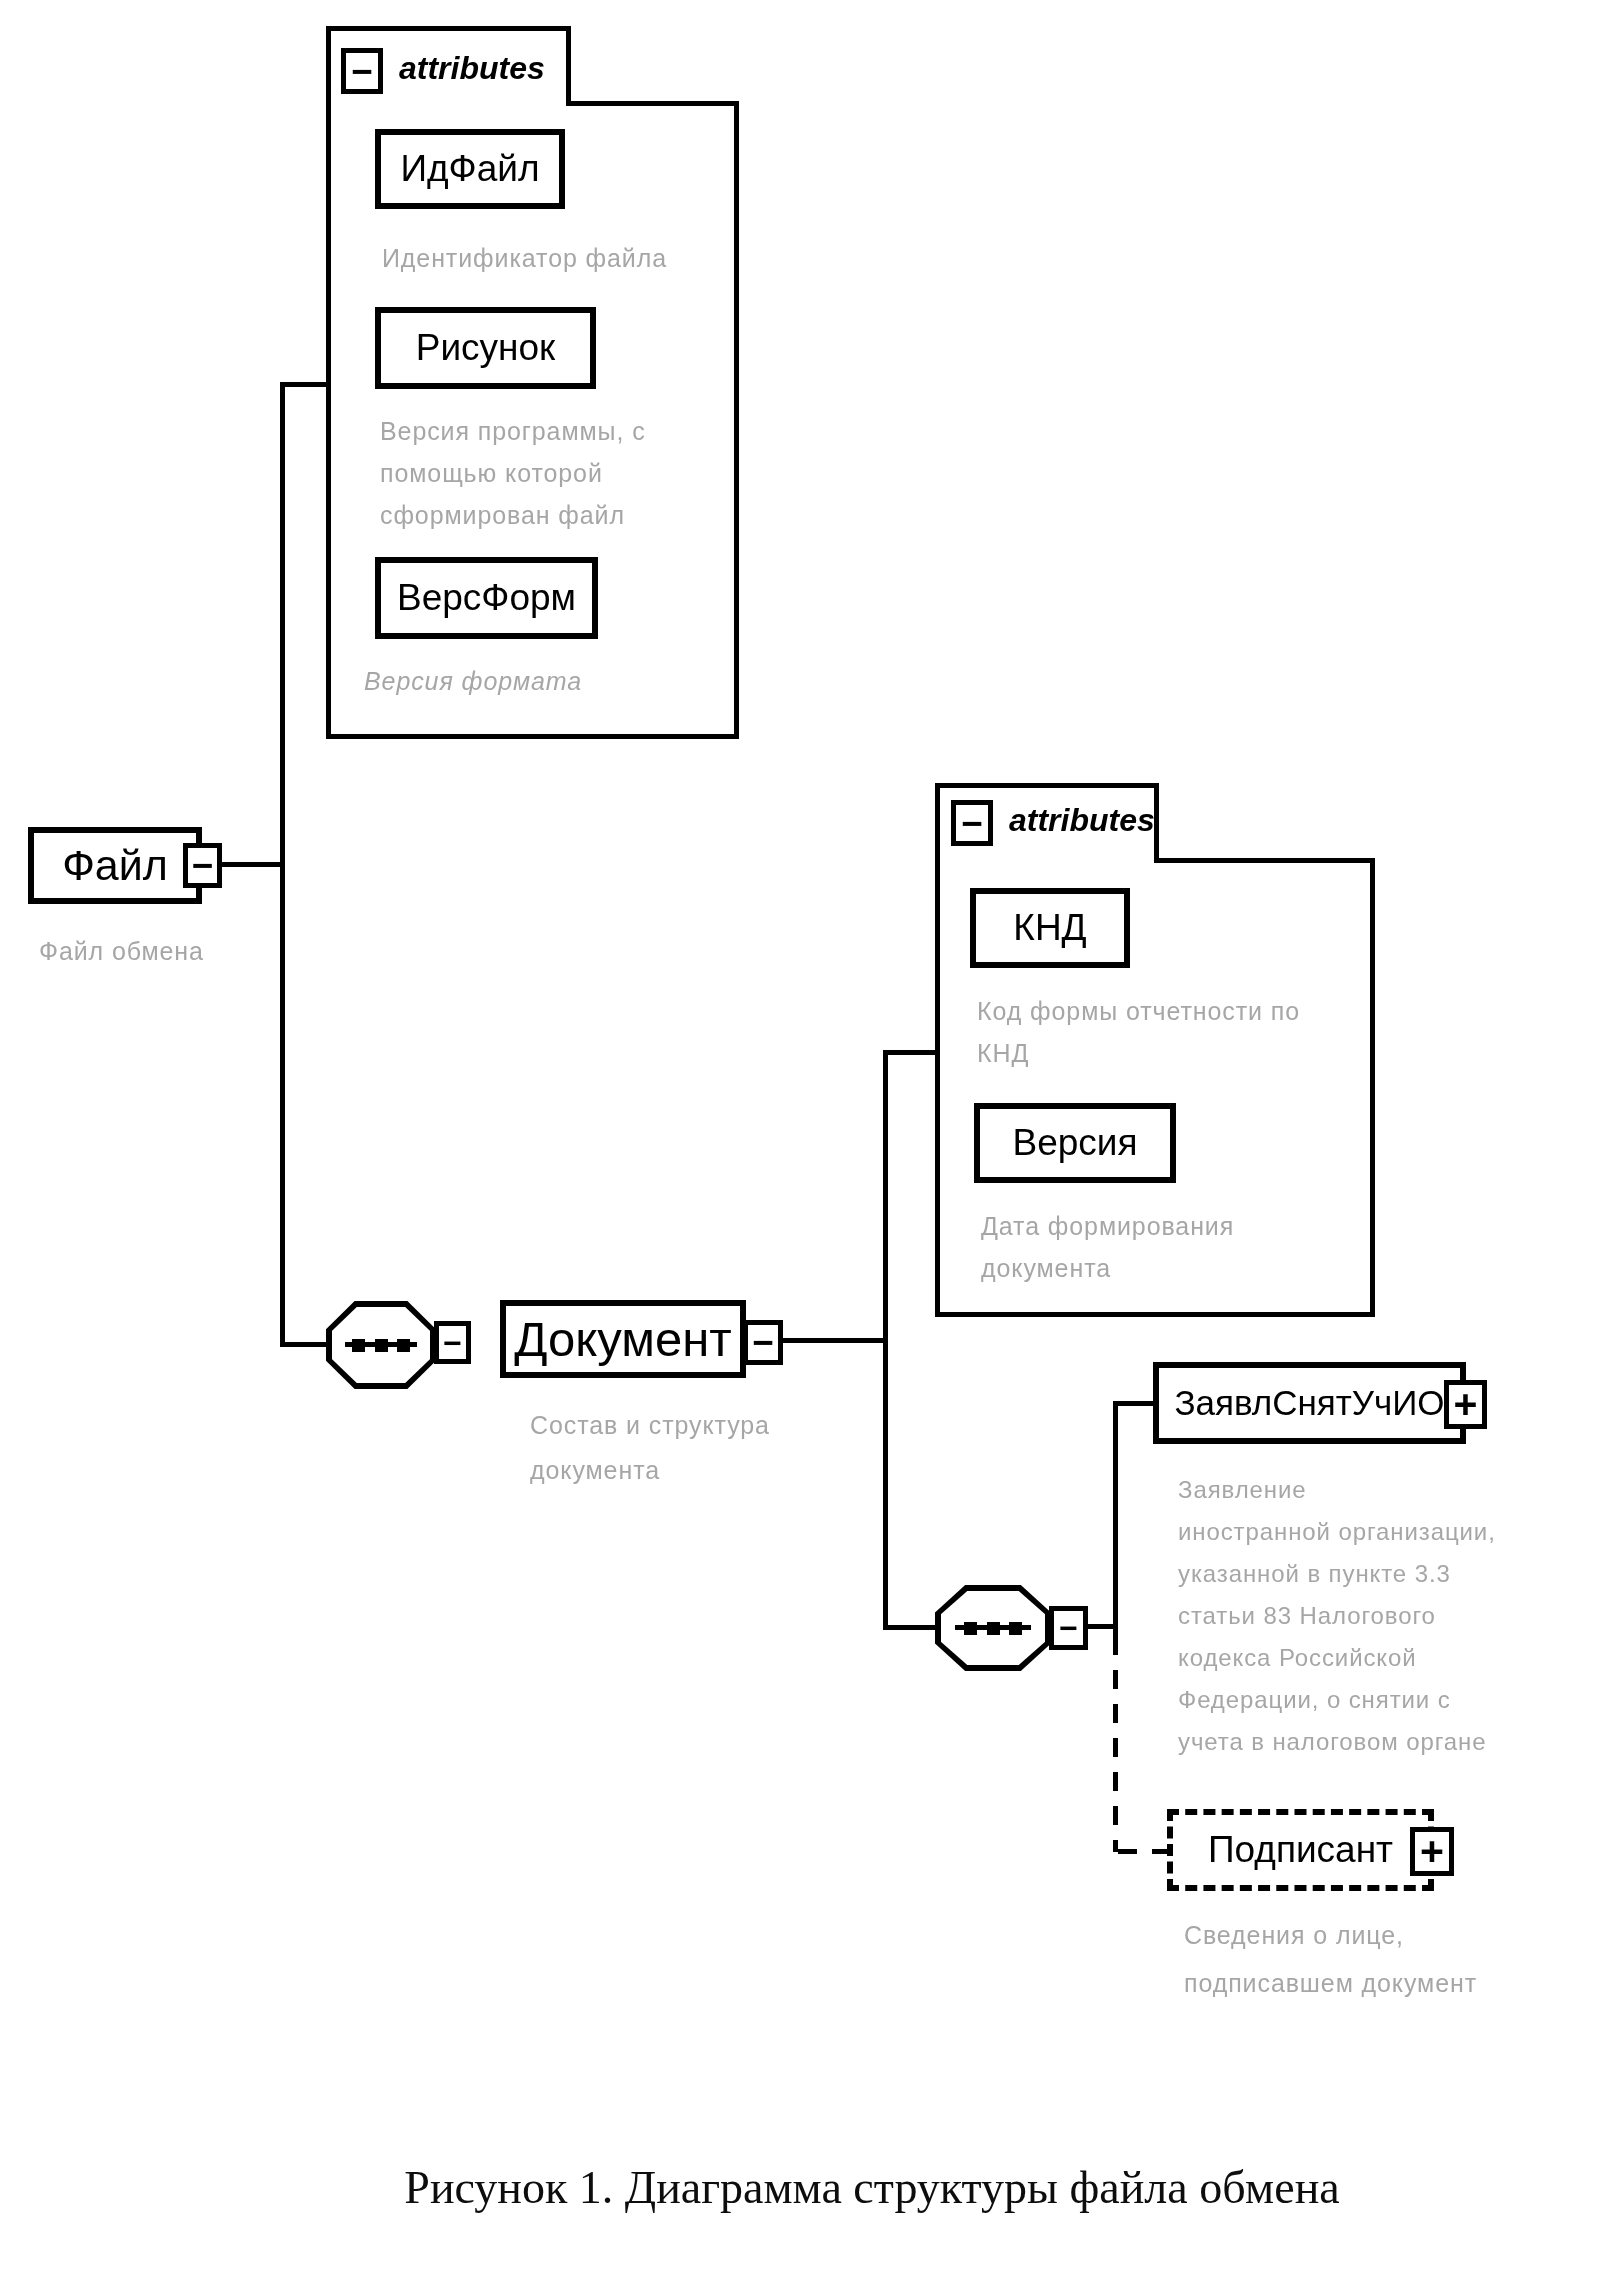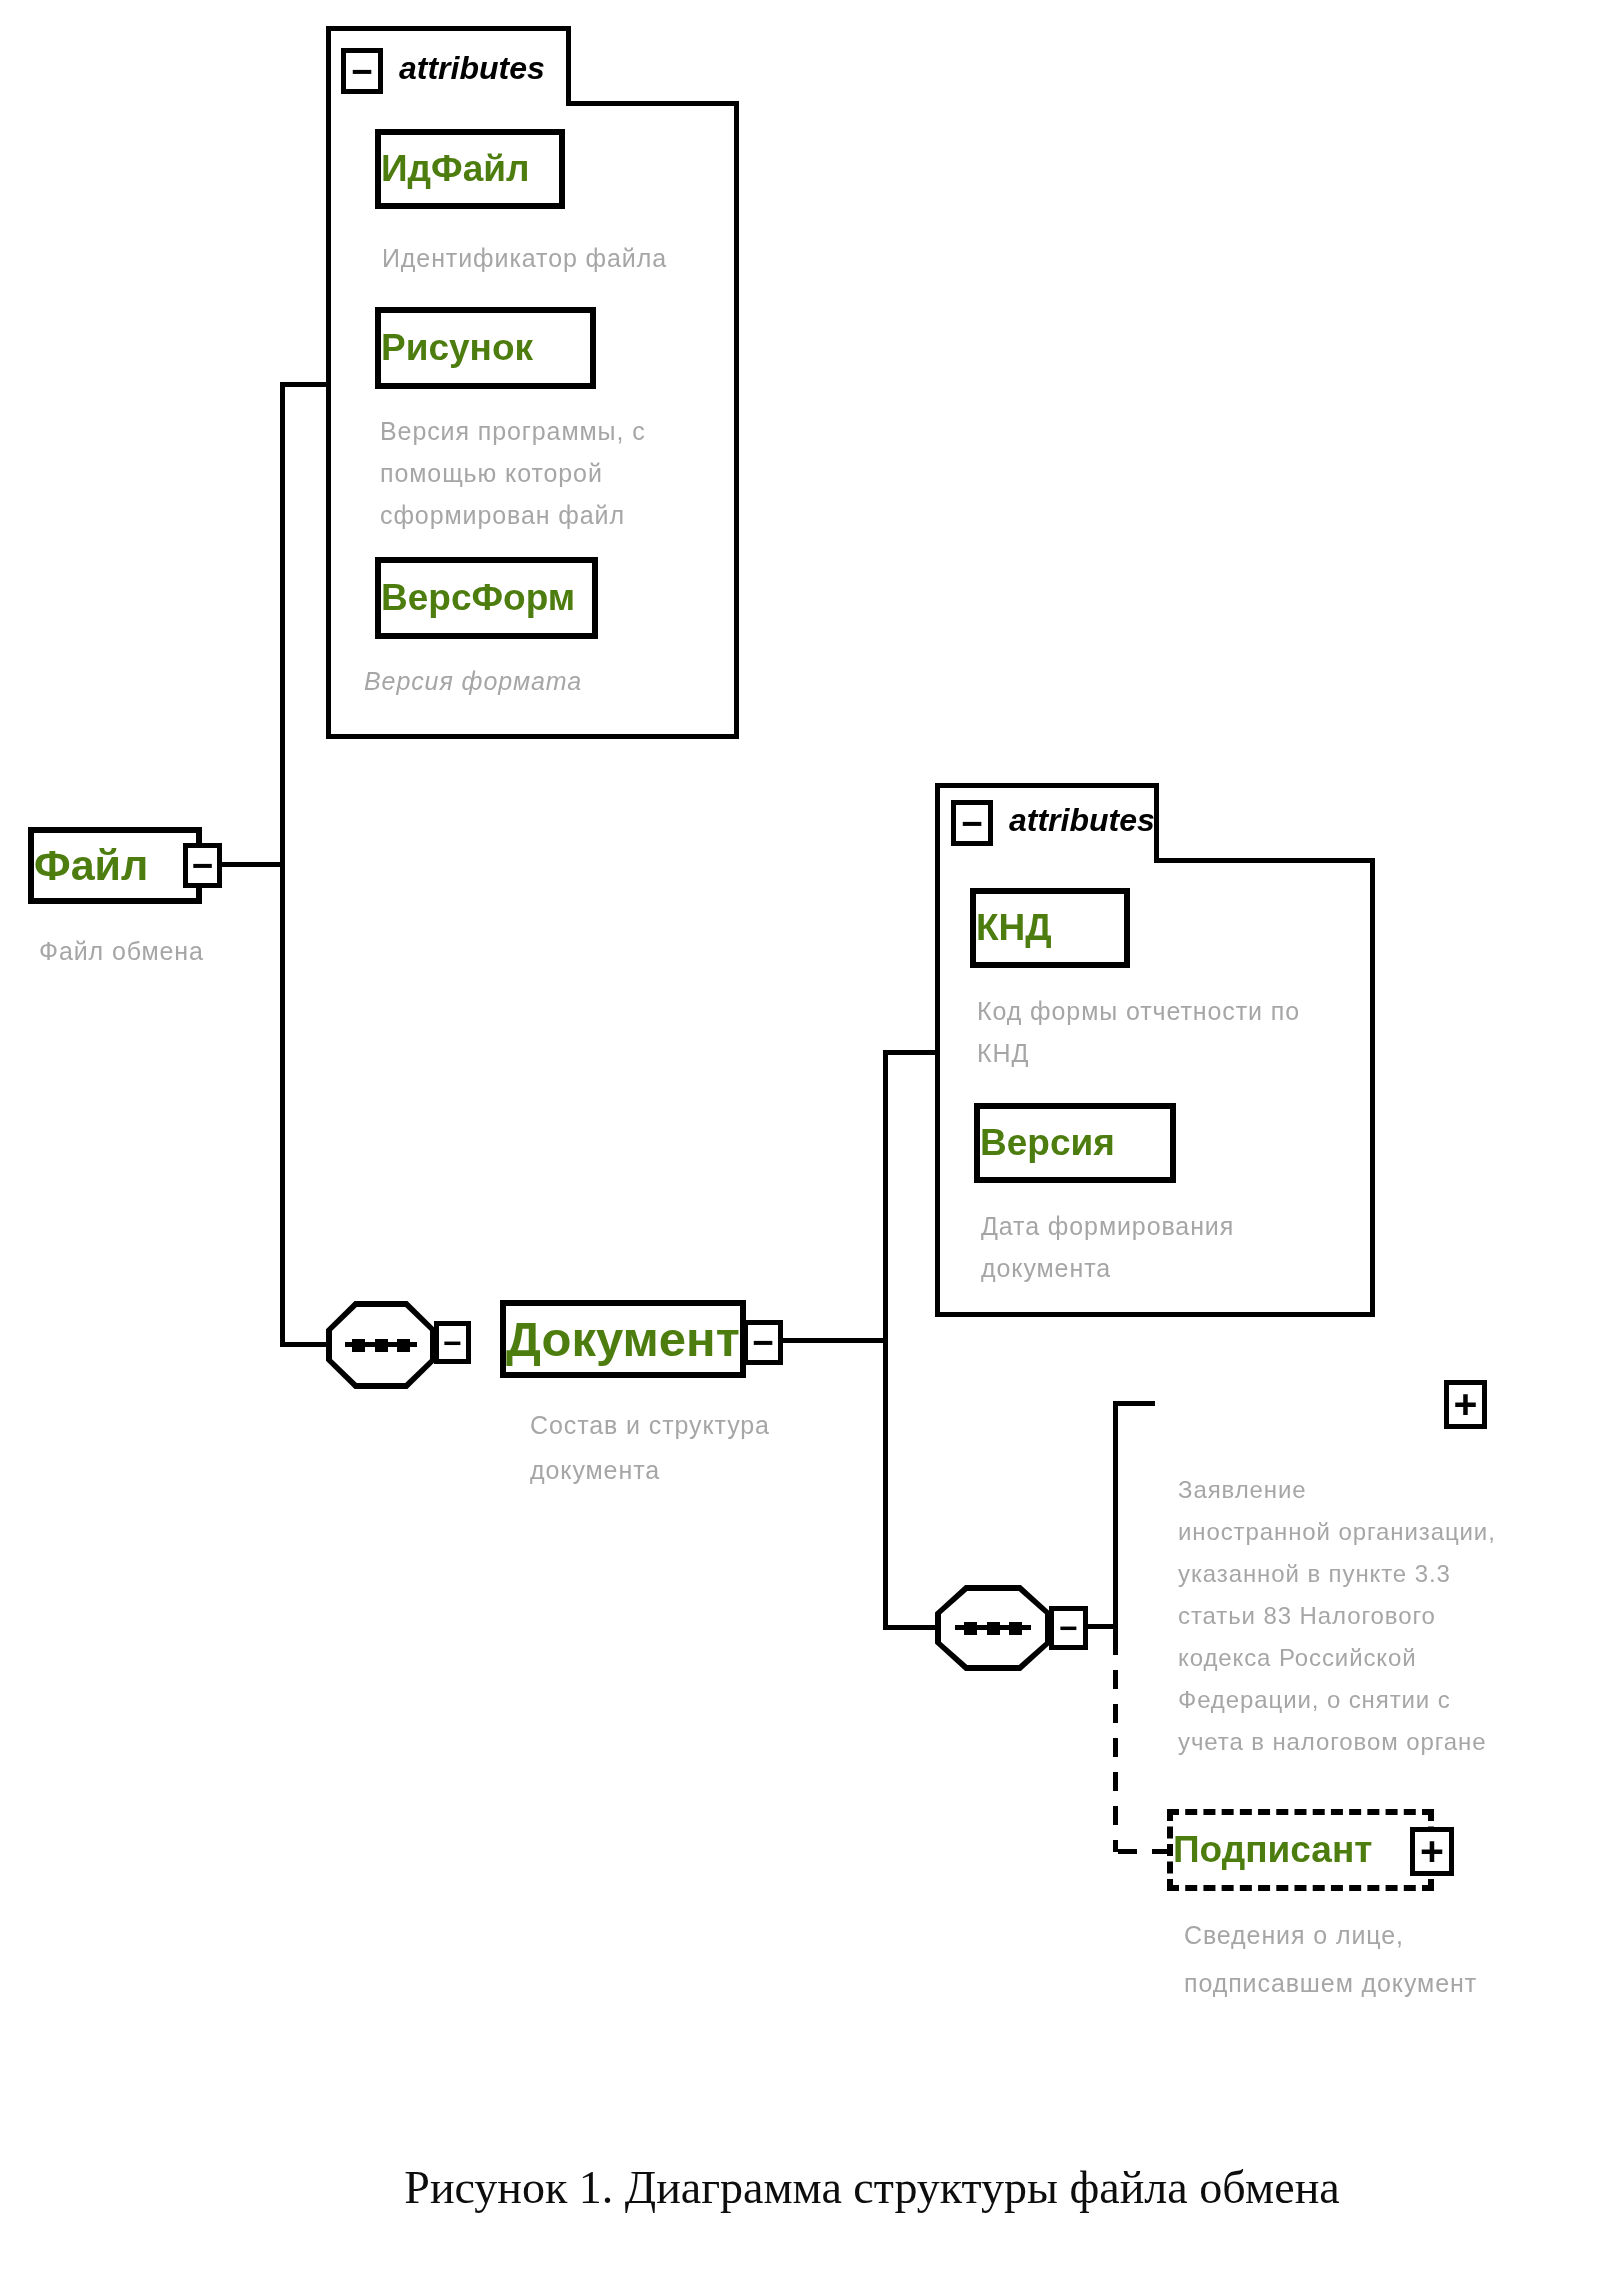--- a/index.html
+++ b/index.html
@@ -3,22 +3,22 @@
 <meta charset="utf-8">
 <style>
   html,body{margin:0;padding:0;background:#ffffff;}
   #canvas{
     position:relative;width:1617px;height:2284px;background:#ffffff;overflow:hidden;
     font-family:"Liberation Sans",sans-serif;
   }
   *{box-sizing:border-box;}
   .node{
     position:absolute;border:6.5px solid #000;background:#fff;
-    display:flex;align-items:center;
-    font-weight:bold;color:#4d7c0f;white-space:nowrap;
+    display:flex;align-items:center;justify-content:center;
+    font-weight:normal;color:#000000;white-space:nowrap;
   }
   .node.dashed{border:6.5px dashed #000;}
   .toggle{
     position:absolute;border:5.6px solid #000;background:#fff;z-index:6;
     display:flex;align-items:center;justify-content:center;
     font-weight:bold;color:#000;font-size:37px;line-height:1;
   }
   .line{position:absolute;background:#000;}
   .dashv{position:absolute;width:4.7px;background:repeating-linear-gradient(to bottom,#000 0 18.6px,transparent 18.6px 34px);}
   .dashh{position:absolute;height:4.7px;background:repeating-linear-gradient(to right,#000 0 18.6px,transparent 18.6px 34px);}
@@ -165,20 +165,23 @@
   <div class="toggle" style="left:1049px;top:1606px;width:39px;height:44px;font-size:32px;">
     <span>−</span>
   </div>
 
   <div class="line" style="left:1088px;top:1624px;width:30px;height:4.7px;"></div>
   <div class="line" style="left:1113px;top:1401px;width:4.7px;height:235px;"></div>
   <div class="line" style="left:1118px;top:1401px;width:37px;height:4.7px;"></div>
   <div class="dashv" style="left:1113px;top:1636px;height:216px;"></div>
   <div class="dashh" style="left:1118px;top:1849px;width:51px;"></div>
 
+  <div class="node" style="left:1153px;top:1362px;width:313px;height:82px;font-size:35px;">
+    <span>ЗаявлСнятУчИО</span>
+  </div>
   <div class="toggle" style="left:1444px;top:1380px;width:43px;height:49px;font-size:41px;">
     <span>+</span>
   </div>
   <div class="desc" style="left:1178px;top:1469px;font-size:24px;">
     <div>Заявление</div>
     <div>иностранной организации,</div>
     <div>указанной в пункте 3.3</div>
     <div>статьи 83 Налогового</div>
     <div>кодекса Российской</div>
     <div>Федерации, о снятии с</div>

